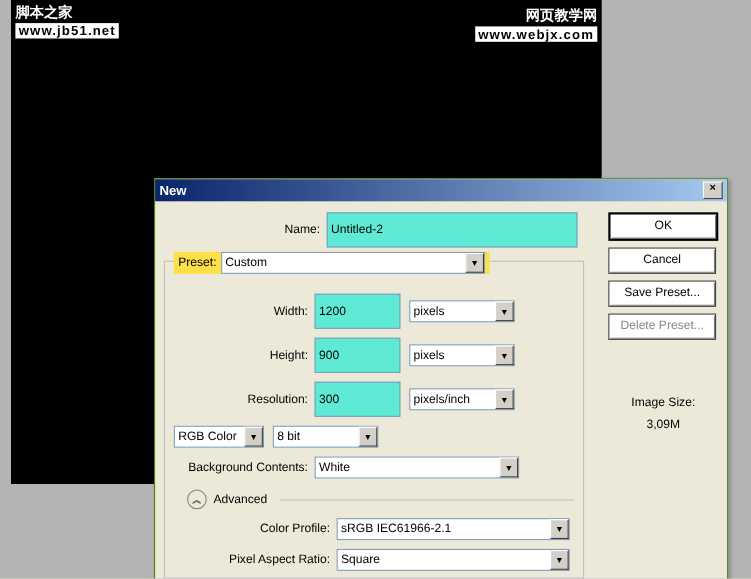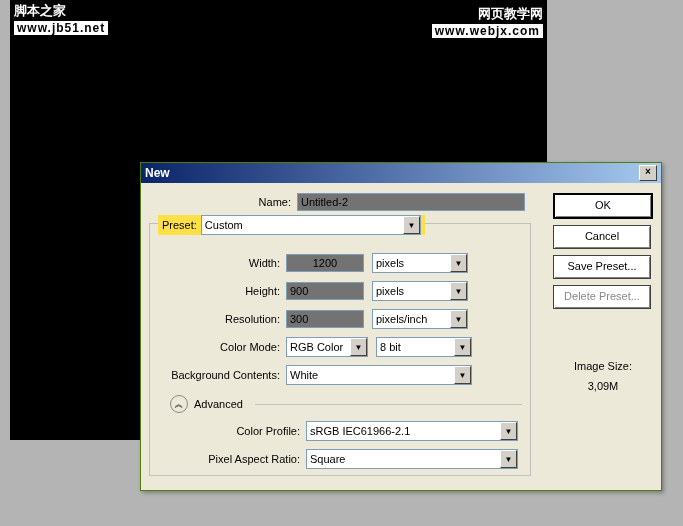--- a/index.html
+++ b/index.html
@@ -9,21 +9,21 @@
 .wm2{position:absolute;right:4px;top:6px;text-align:right}
 .wm .url{background:#fff;color:#000;font-size:12px;padding:0 3px;display:inline-block;margin-top:2px;letter-spacing:1px}
 .dlg{position:absolute;left:140px;top:162px;width:520px;background:#ece9d8;border:1px solid #4d7c0f;box-shadow:2px 2px 4px rgba(0,0,0,.3)}
 .titlebar{height:20px;background:linear-gradient(90deg,#0a246a,#a6caf0);color:#fff;font-weight:bold;font-size:12px;line-height:20px;padding:0 4px;display:flex;justify-content:space-between;align-items:center}
 .closebtn{width:16px;height:14px;background:#d4d0c8;border:1px solid #fff;border-right-color:#404040;border-bottom-color:#404040;color:#000;font-size:10px;text-align:center;line-height:12px;font-weight:bold;cursor:pointer}
 .body{display:flex;padding:10px 8px 14px 8px;gap:22px}
 .left{flex:1}
 .right{width:100px}
 .row{display:flex;align-items:center;margin-bottom:8px}
 .lbl{text-align:right;padding-right:6px}
-.fld{display:inline-block;background:#737373;border:1px solid #7f9db9;height:18px;line-height:18px;padding:0 3px;box-sizing:border-box;font-size:11px}
+.fld{display:inline-block;background:#5eead4;border:1px solid #7f9db9;height:32px;line-height:18px;padding:0 3px;box-sizing:border-box;font-size:11px}
 .sel{display:inline-flex;align-items:center;justify-content:space-between;background:#fff;border:1px solid #7f9db9;height:20px;padding:0 0 0 3px;box-sizing:border-box}
 .arrow{width:15px;height:16px;background:#d4d0c8;border:1px solid #fff;border-right-color:#404040;border-bottom-color:#404040;display:flex;align-items:center;justify-content:center;font-size:8px;cursor:pointer}
 .grp{border:1px solid #c0c0c0;border-top:none;position:relative;padding:12px 8px 6px 8px;margin-top:12px}
 .grp::before{content:"";position:absolute;left:0;right:0;top:0;border-top:1px solid #c0c0c0}
 .grp-lbl{position:absolute;top:-8px;left:8px;background:#fde047;padding:0 4px}
 .adv{display:flex;align-items:center;gap:6px;margin:10px 0 8px 12px}
 .advbtn{width:16px;height:16px;border:1px solid #888;border-radius:50%;display:flex;align-items:center;justify-content:center;font-size:9px;background:#ece9d8;cursor:pointer}
 .advline{flex:1;border-top:1px solid #c0c0c0;margin-left:6px}
 .btn{width:96px;height:22px;background:#ffffff;border:1px solid #404040;box-shadow:inset 1px 1px #fff,inset -1px -1px #808080;margin-bottom:6px;text-align:center;line-height:20px;cursor:pointer}
 .btn.default{border:2px solid #000}
@@ -53,29 +53,29 @@
     <div class="left">
 
       <div class="row">
         <div class="lbl" style="width:142px">Name:</div>
         <input class="fld" style="width: 228px;" value="Untitled-2">
       </div>
 
       <div class="grp">
         <div class="grp-lbl" style="display:flex;align-items:center;gap:4px">
           <span>Preset:</span>
-          <div class="sel" style="width:220px">
+          <div class="sel" style="width:240px">
             <span>Custom</span>
               <div class="arrow">▼</div>
           </div>
         </div>
 
         <div class="row" style="margin-top:18px">
           <div class="lbl" style="width:122px">Width:</div>
-          <input class="fld" style="width: 78px; text-align: center;" value="1200">
+          <input class="fld" style="width: 78px;" value="1200">
           <div class="sel" style="width:96px;margin-left:8px">
             <span>pixels</span>
               <div class="arrow">▼</div>
           </div>
         </div>
 
         <div class="row">
           <div class="lbl" style="width:122px">Height:</div>
           <input class="fld" style="width: 78px;" value="900">
           <div class="sel" style="width:96px;margin-left:8px">
@@ -87,21 +87,20 @@
         <div class="row">
           <div class="lbl" style="width:122px">Resolution:</div>
           <input class="fld" style="width: 78px;" value="300">
           <div class="sel" style="width:96px;margin-left:8px">
             <span>pixels/inch</span>
               <div class="arrow">▼</div>
           </div>
         </div>
 
         <div class="row">
-          <div class="lbl" style="width:122px">Color Mode:</div>
           <div class="sel" style="width:82px">
             <span>RGB Color</span>
               <div class="arrow">▼</div>
           </div>
           <div class="sel" style="width:96px;margin-left:8px">
             <span>8 bit</span>
               <div class="arrow">▼</div>
           </div>
         </div>
 

